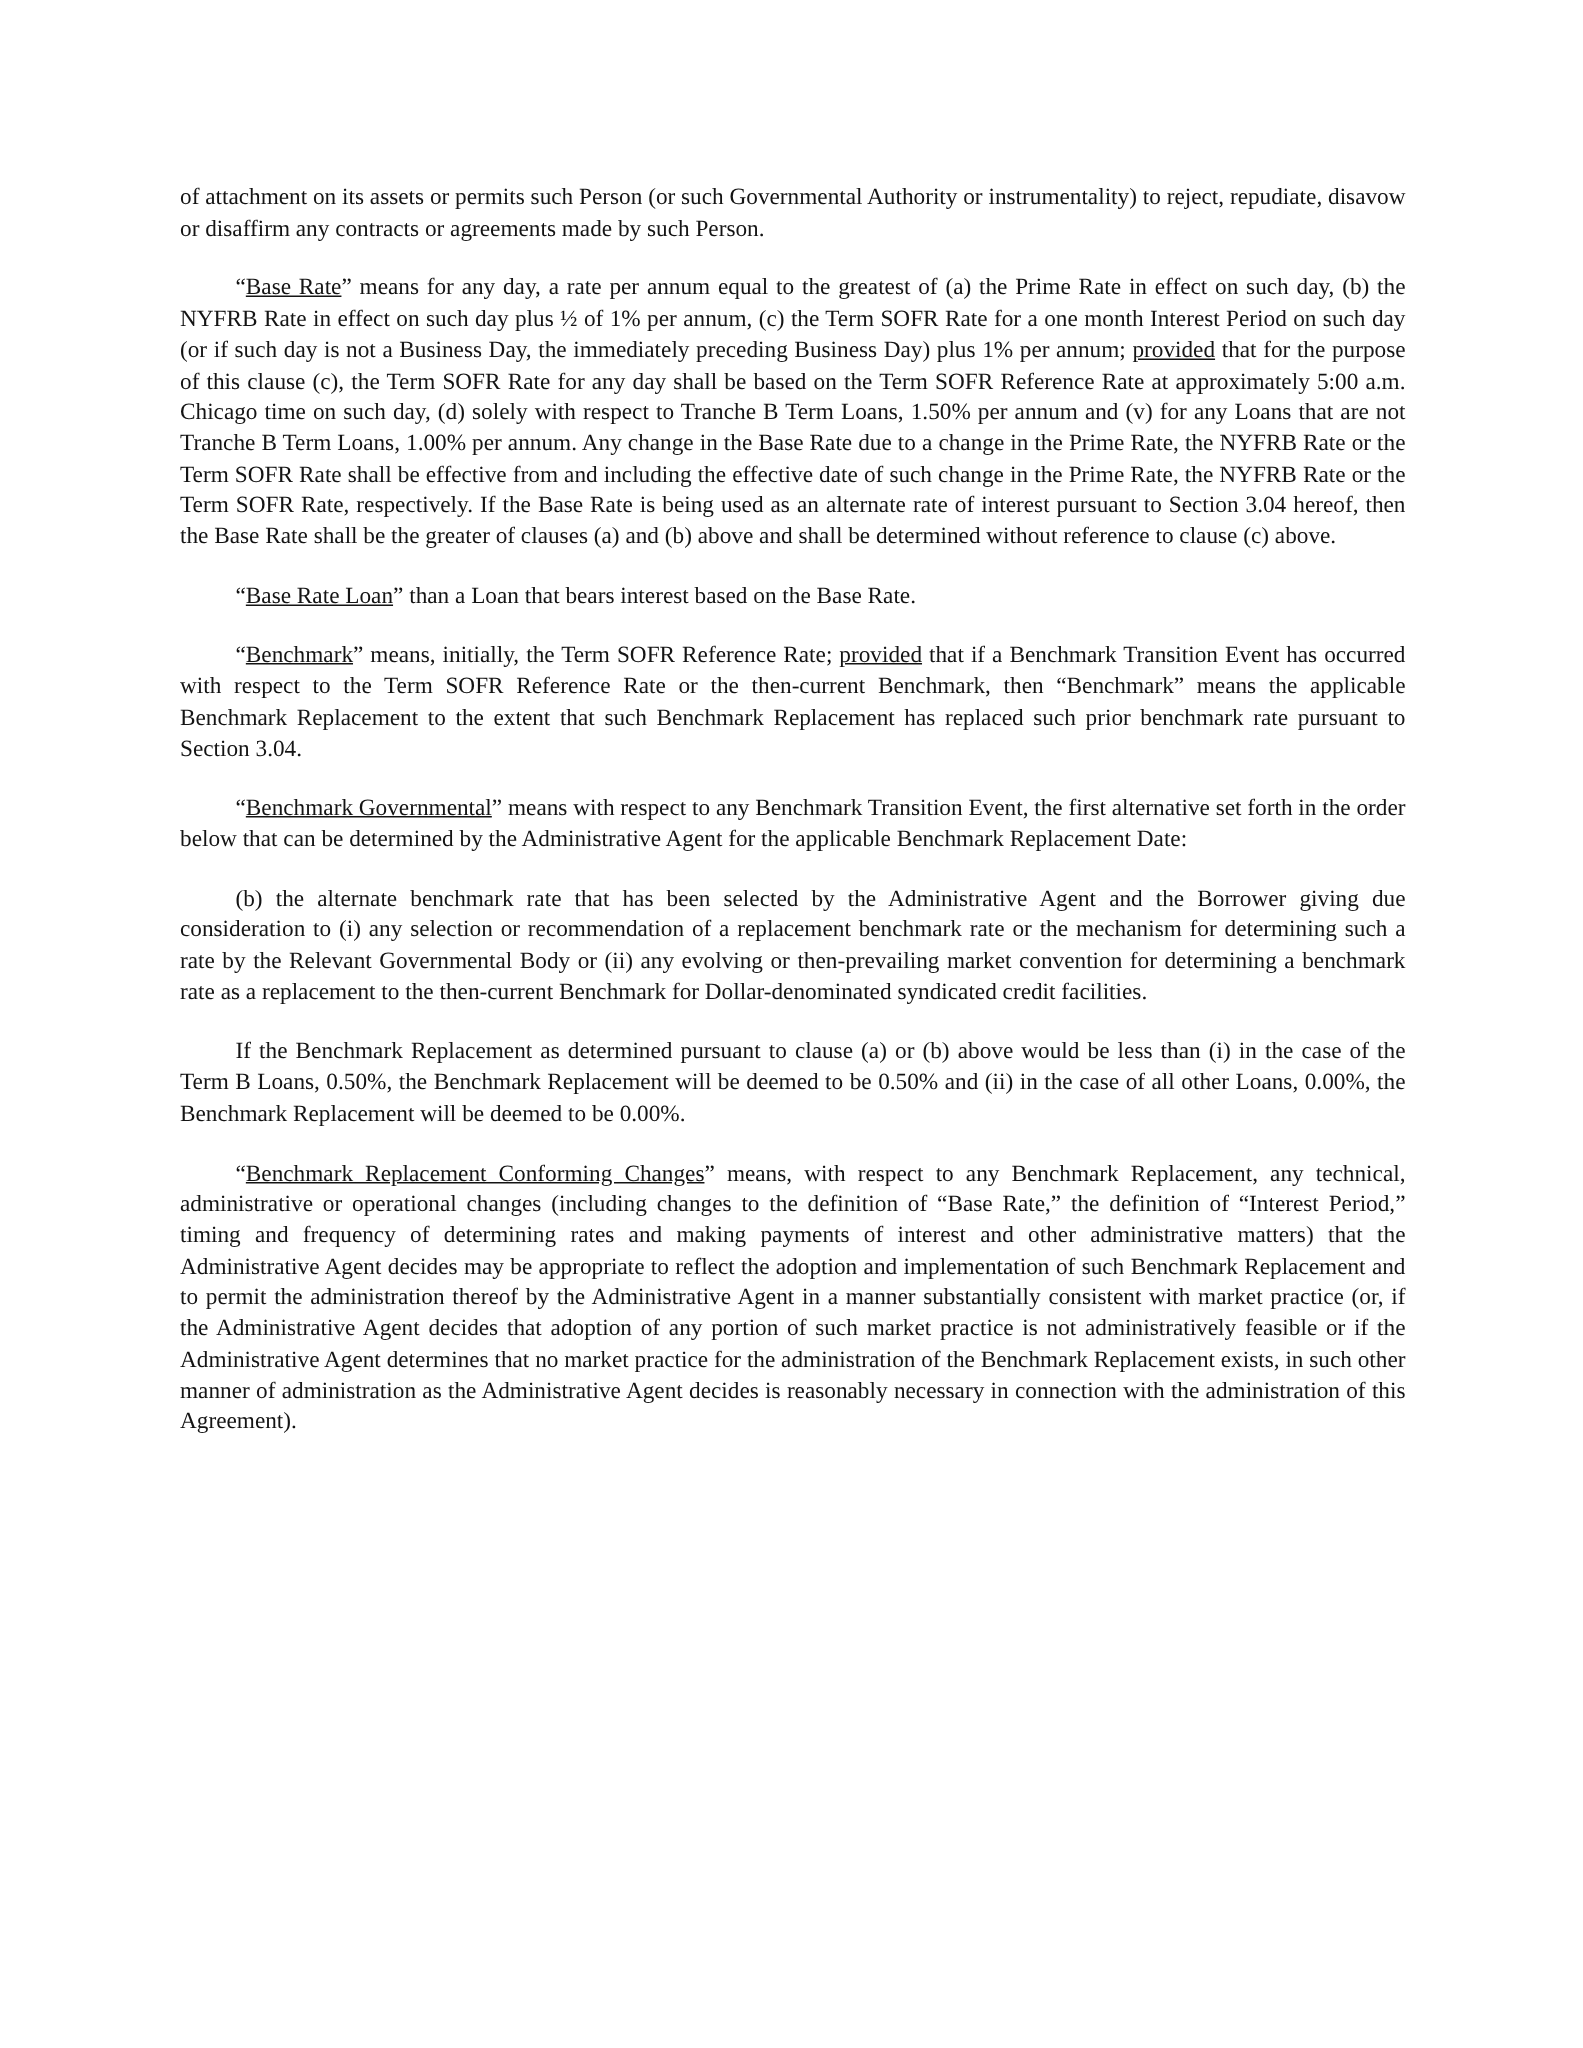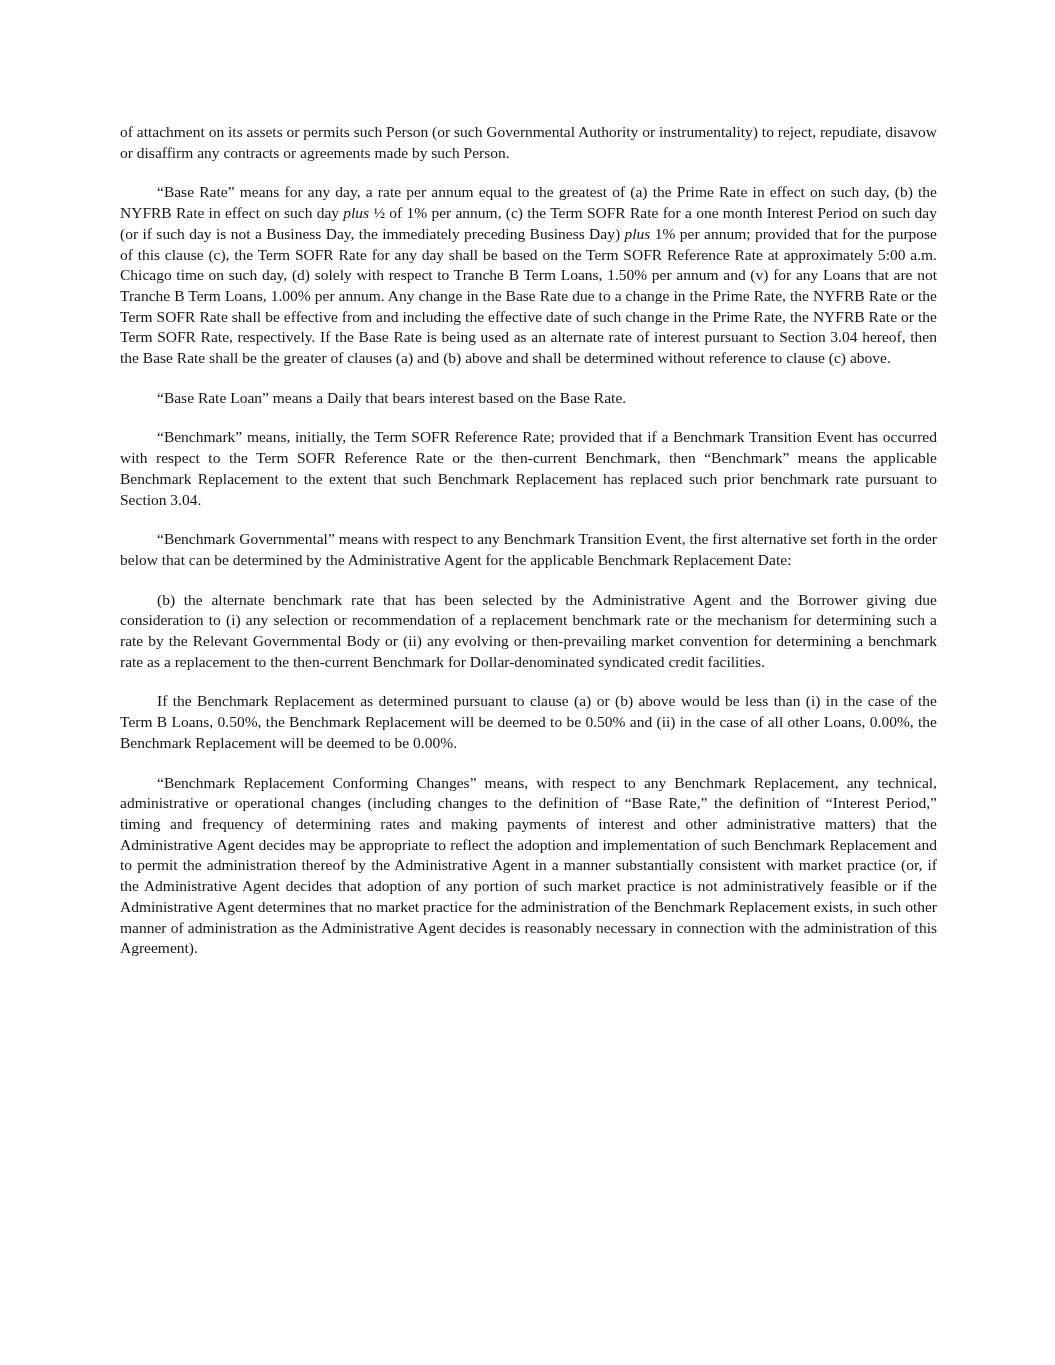--- a/index.html
+++ b/index.html
@@ -13,43 +13,43 @@
     line-height: 20.7px;
     color: #141414;
     box-sizing: border-box;
     padding: 122px 118px 0 120px;
     overflow: hidden;
   }
   .body-text { text-align: justify; }
   p.para { margin: 19px 0; }
   p.para:first-child { margin-top: 0; }
   .indent { text-indent: 37px; }
-  .u { }
-  .i { font-style: italic; }
+  .u { text-decoration: underline; }
+  .i { }
   .footer {
     position: absolute;
     top: 1262px;
     left: 120px;
     width: 817px;
     text-align: center;
     text-indent: 0;
   }
 </style>
 </head>
 <body>
 
 <div class="page">
   <div class="body-text">
 
     <p class="para"><span>of attachment on its assets or permits such Person (or such Governmental Authority or instrumentality) to reject, repudiate, disavow or disaffirm any contracts or agreements made by such Person.</span></p>
 
     <p class="para indent"><span>“</span><span class="u">Base Rate</span><span>” means for any day, a rate per annum equal to the greatest of (a) the Prime Rate in effect on such day, (b) the NYFRB Rate in effect on such day </span><span class="i">plus</span><span> ½ of 1% per annum, (c) the Term SOFR Rate for a one month Interest Period on such day (or if such day is not a Business Day, the immediately preceding Business Day) </span><span class="i">plus</span><span> 1% per annum; </span><span class="u">provided</span><span> that for the purpose of this clause (c), the Term SOFR Rate for any day shall be based on the Term SOFR Reference Rate at approximately 5:00 a.m. Chicago time on such day, (d) solely with respect to Tranche B Term Loans, 1.50% per annum and (v) for any Loans that are not Tranche B Term Loans, 1.00% per annum.  Any change in the Base Rate due to a change in the Prime Rate, the NYFRB Rate or the Term SOFR Rate shall be effective from and including the effective date of such change in the Prime Rate, the NYFRB Rate or the Term SOFR Rate, respectively.  If the Base Rate is being used as an alternate rate of interest pursuant to Section 3.04 hereof, then the Base Rate shall be the greater of clauses (a) and (b) above and shall be determined without reference to clause (c) above.</span></p>
 
 
-    <p class="para indent"><span>“</span><span class="u">Base Rate Loan</span><span>” means a Daily that bears interest based on the Base Rate.</span></p>
+    <p class="para indent"><span>“</span><span class="u">Base Rate Loan</span><span>” than a Loan that bears interest based on the Base Rate.</span></p>
 
     <p class="para indent"><span>“</span><span class="u">Benchmark</span><span>” means, initially, the Term SOFR Reference Rate; </span><span class="u">provided</span><span> that if a Benchmark Transition Event has occurred with respect to the Term SOFR Reference Rate or the then-current Benchmark, then “Benchmark” means the applicable Benchmark Replacement to the extent that such Benchmark Replacement has replaced such prior benchmark rate pursuant to Section 3.04.</span></p>
 
     <p class="para indent"><span>“</span><span class="u">Benchmark Governmental</span><span>” means with respect to any Benchmark Transition Event, the first alternative set forth in the order below that can be determined by the Administrative Agent for the applicable Benchmark Replacement Date:</span></p>
 
 
     <p class="para indent"><span>(b) the alternate benchmark rate that has been selected by the Administrative Agent and the Borrower giving due consideration to (i) any selection or recommendation of a replacement benchmark rate or the mechanism for determining such a rate by the Relevant Governmental Body or (ii) any evolving or then-prevailing market convention for determining a benchmark rate as a replacement to the then-current Benchmark for Dollar-denominated syndicated credit facilities.</span></p>
 
     <p class="para indent"><span>If the Benchmark Replacement as determined pursuant to clause (a) or (b) above would be less than (i) in the case of the Term B Loans, 0.50%, the Benchmark Replacement will be deemed to be 0.50% and (ii) in the case of all other Loans, 0.00%, the Benchmark Replacement will be deemed to be 0.00%.</span></p>
 

